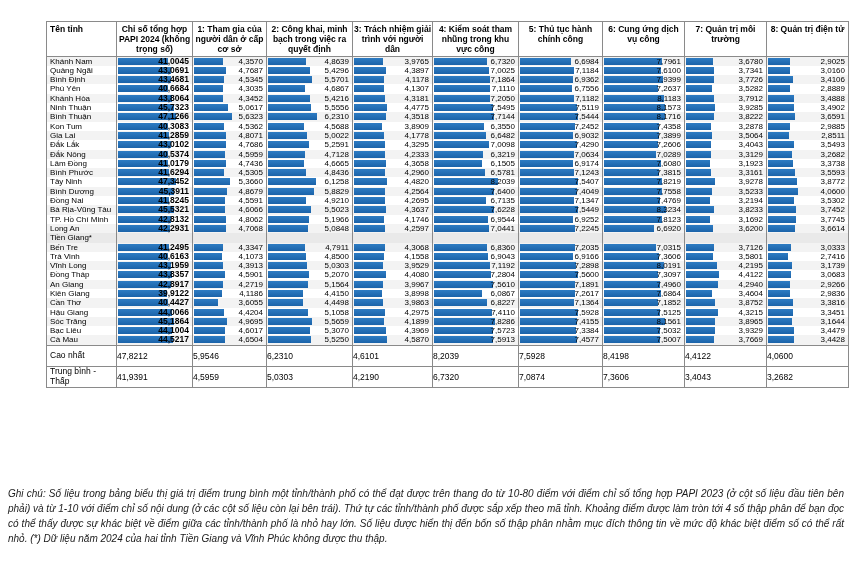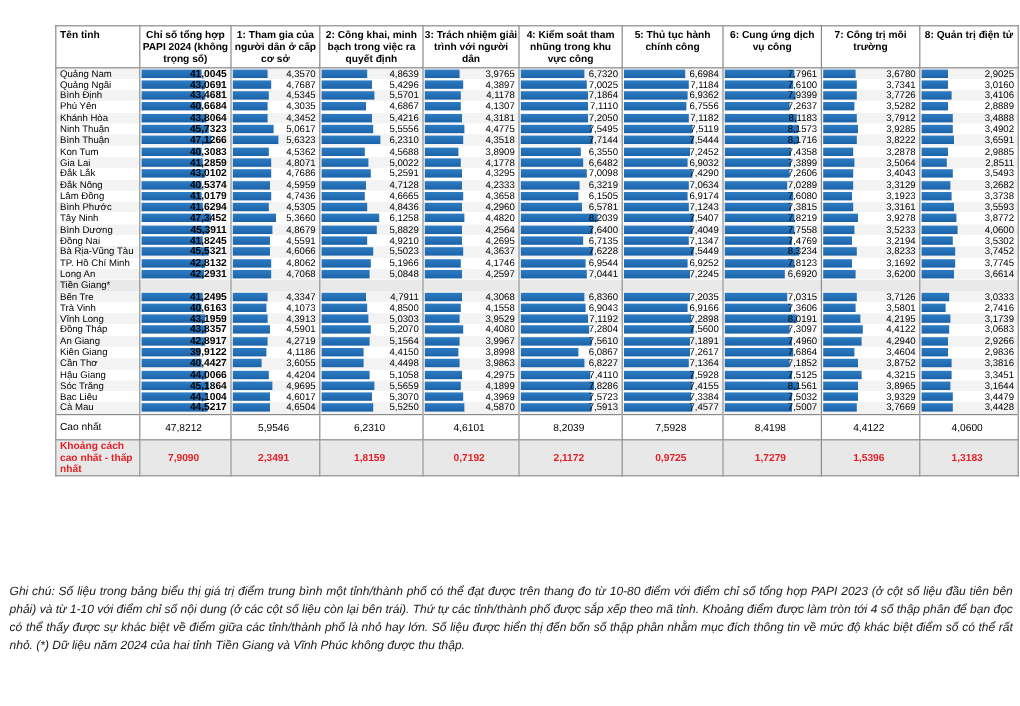--- a/index.html
+++ b/index.html
@@ -23,21 +23,21 @@
   tr.data td.name{padding-left:3px;line-height:9.3px;}
   tr.stripe{background:var(--stripe);}
   tr.nodata{background:#e9e9e9;}
   td.vc{position:relative;}
   td.vc .bar{position:absolute;left:1px;top:1px;height:7px;
      background:linear-gradient(#2e7cc3,#1b63a9);}
   td.vc .num{position:absolute;right:3px;top:0;line-height:9.3px;}
   td.vc.papi .num{font-weight:bold;font-size:8.5px;}
   tr.sum td{height:20px;border:1px solid var(--grid);font-size:8.5px;vertical-align:middle;}
   tr.sum td.name{padding-left:3px;white-space:normal;line-height:1.15;}
-  tr.sum td.vc{text-align:center;padding-right:3px;}
+  tr.sum td.vc{text-align:left;padding-right:3px;}
   tr.sum.hl{background:var(--sumbg);}
   tr.sum.hl td{color:var(--red);font-weight:bold;}
   tr.sum.last td{height:27px;}
   .note{position:absolute;left:8px;top:486px;width:836px;font-size:10px;
         font-style:italic;line-height:1.5;color:#1a1a1a;text-align:justify;}
 </style>
 </head>
 <body>
 
 <div class="tablewrap">
@@ -57,27 +57,27 @@
     <thead>
       <tr id="hdr">
           <th>Tên tỉnh</th>
           <th>Chỉ số tổng hợp PAPI 2024 (không trọng số)</th>
           <th>1: Tham gia của người dân ở cấp cơ sở</th>
           <th>2: Công khai, minh bạch trong việc ra quyết định</th>
           <th>3: Trách nhiệm giải trình với người dân</th>
           <th>4: Kiểm soát tham nhũng trong khu vực công</th>
           <th>5: Thủ tục hành chính công</th>
           <th>6: Cung ứng dịch vụ công</th>
-          <th>7: Công trị môi trường</th>
+          <th>7: Quản trị môi trường</th>
           <th>8: Quản trị điện tử</th>
         </tr>
     </thead>
     <tbody id="body">
         <tr class="data stripe">
-          <td class="name">Quảng Nam</td>
+          <td class="name">Khánh Nam</td>
           <td class="vc papi">
             <div class="bar" style="width: 67.2474%;"></div>
             <span class="num">41,0045</span>
           </td>
           <td class="vc">
             <div class="bar" style="width: 40.0844%;"></div>
             <span class="num">4,3570</span>
           </td>
           <td class="vc">
             <div class="bar" style="width: 44.7479%;"></div>
@@ -1256,29 +1256,29 @@
           <td class="vc papi">47,8212</td>
           <td class="vc">5,9546</td>
           <td class="vc">6,2310</td>
           <td class="vc">4,6101</td>
           <td class="vc">8,2039</td>
           <td class="vc">7,5928</td>
           <td class="vc">8,4198</td>
           <td class="vc">4,4122</td>
           <td class="vc">4,0600</td>
         </tr>
-        <tr class="sum hl last">
-          <td class="name">Khoảng cách cao nhất - thấp nhất</td>
-          <td class="vc papi">7,9090</td>
-          <td class="vc">2,3491</td>
-          <td class="vc">1,8159</td>
-          <td class="vc">0,7192</td>
-          <td class="vc">2,1172</td>
-          <td class="vc">0,9725</td>
-          <td class="vc">1,7279</td>
-          <td class="vc">1,5396</td>
-          <td class="vc">1,3183</td>
+        <tr class="sum">
+          <td class="name">Trung bình - Thấp</td>
+          <td class="vc papi">41,9391</td>
+          <td class="vc">4,5959</td>
+          <td class="vc">5,0303</td>
+          <td class="vc">4,2190</td>
+          <td class="vc">6,7320</td>
+          <td class="vc">7,0874</td>
+          <td class="vc">7,3606</td>
+          <td class="vc">3,4043</td>
+          <td class="vc">3,2682</td>
         </tr>
       </tbody>
   </table>
 </div>
 
 <div class="note">Ghi chú: Số liệu trong bảng biểu thị giá trị điểm trung bình một tỉnh/thành phố có thể đạt được trên thang đo từ 10-80 điểm với điểm chỉ số tổng hợp PAPI 2023 (ở cột số liệu đầu tiên bên phải) và từ 1-10 với điểm chỉ số nội dung (ở các cột số liệu còn lại bên trái). Thứ tự các tỉnh/thành phố được sắp xếp theo mã tỉnh. Khoảng điểm được làm tròn tới 4 số thập phân để bạn đọc có thể thấy được sự khác biệt về điểm giữa các tỉnh/thành phố là nhỏ hay lớn. Số liệu được hiển thị đến bốn số thập phân nhằm mục đích thông tin về mức độ khác biệt điểm số có thể rất nhỏ. (*) Dữ liệu năm 2024 của hai tỉnh Tiền Giang và Vĩnh Phúc không được thu thập.</div>
 
 </body></html>

